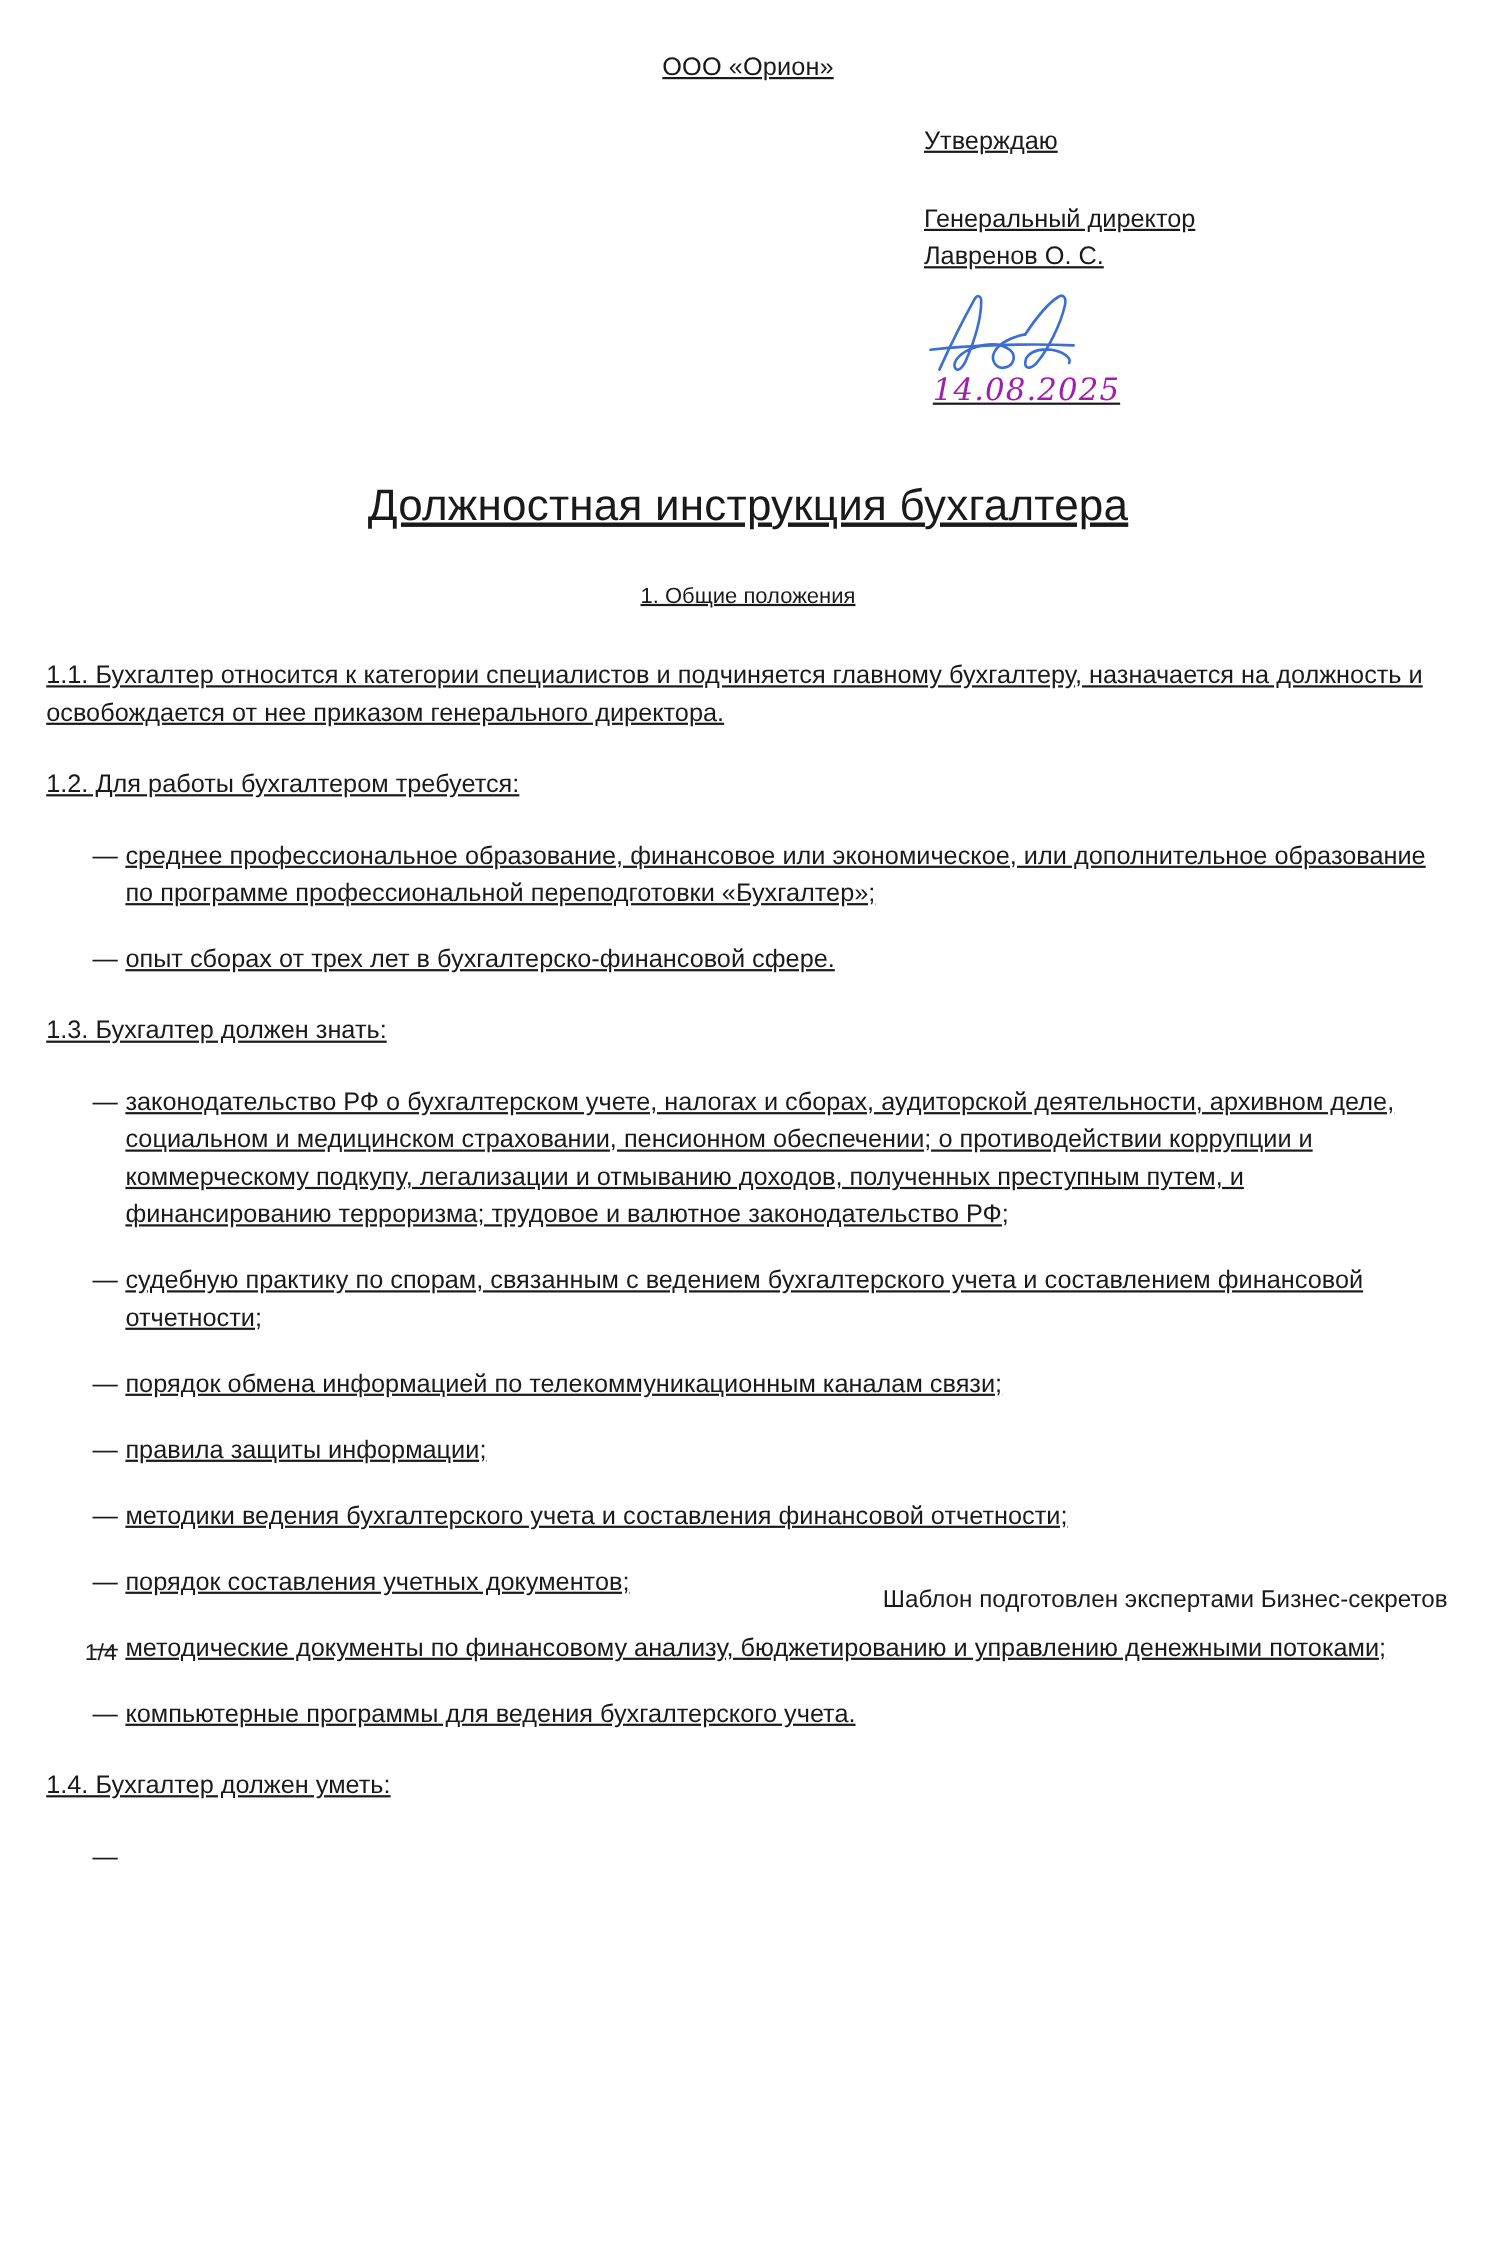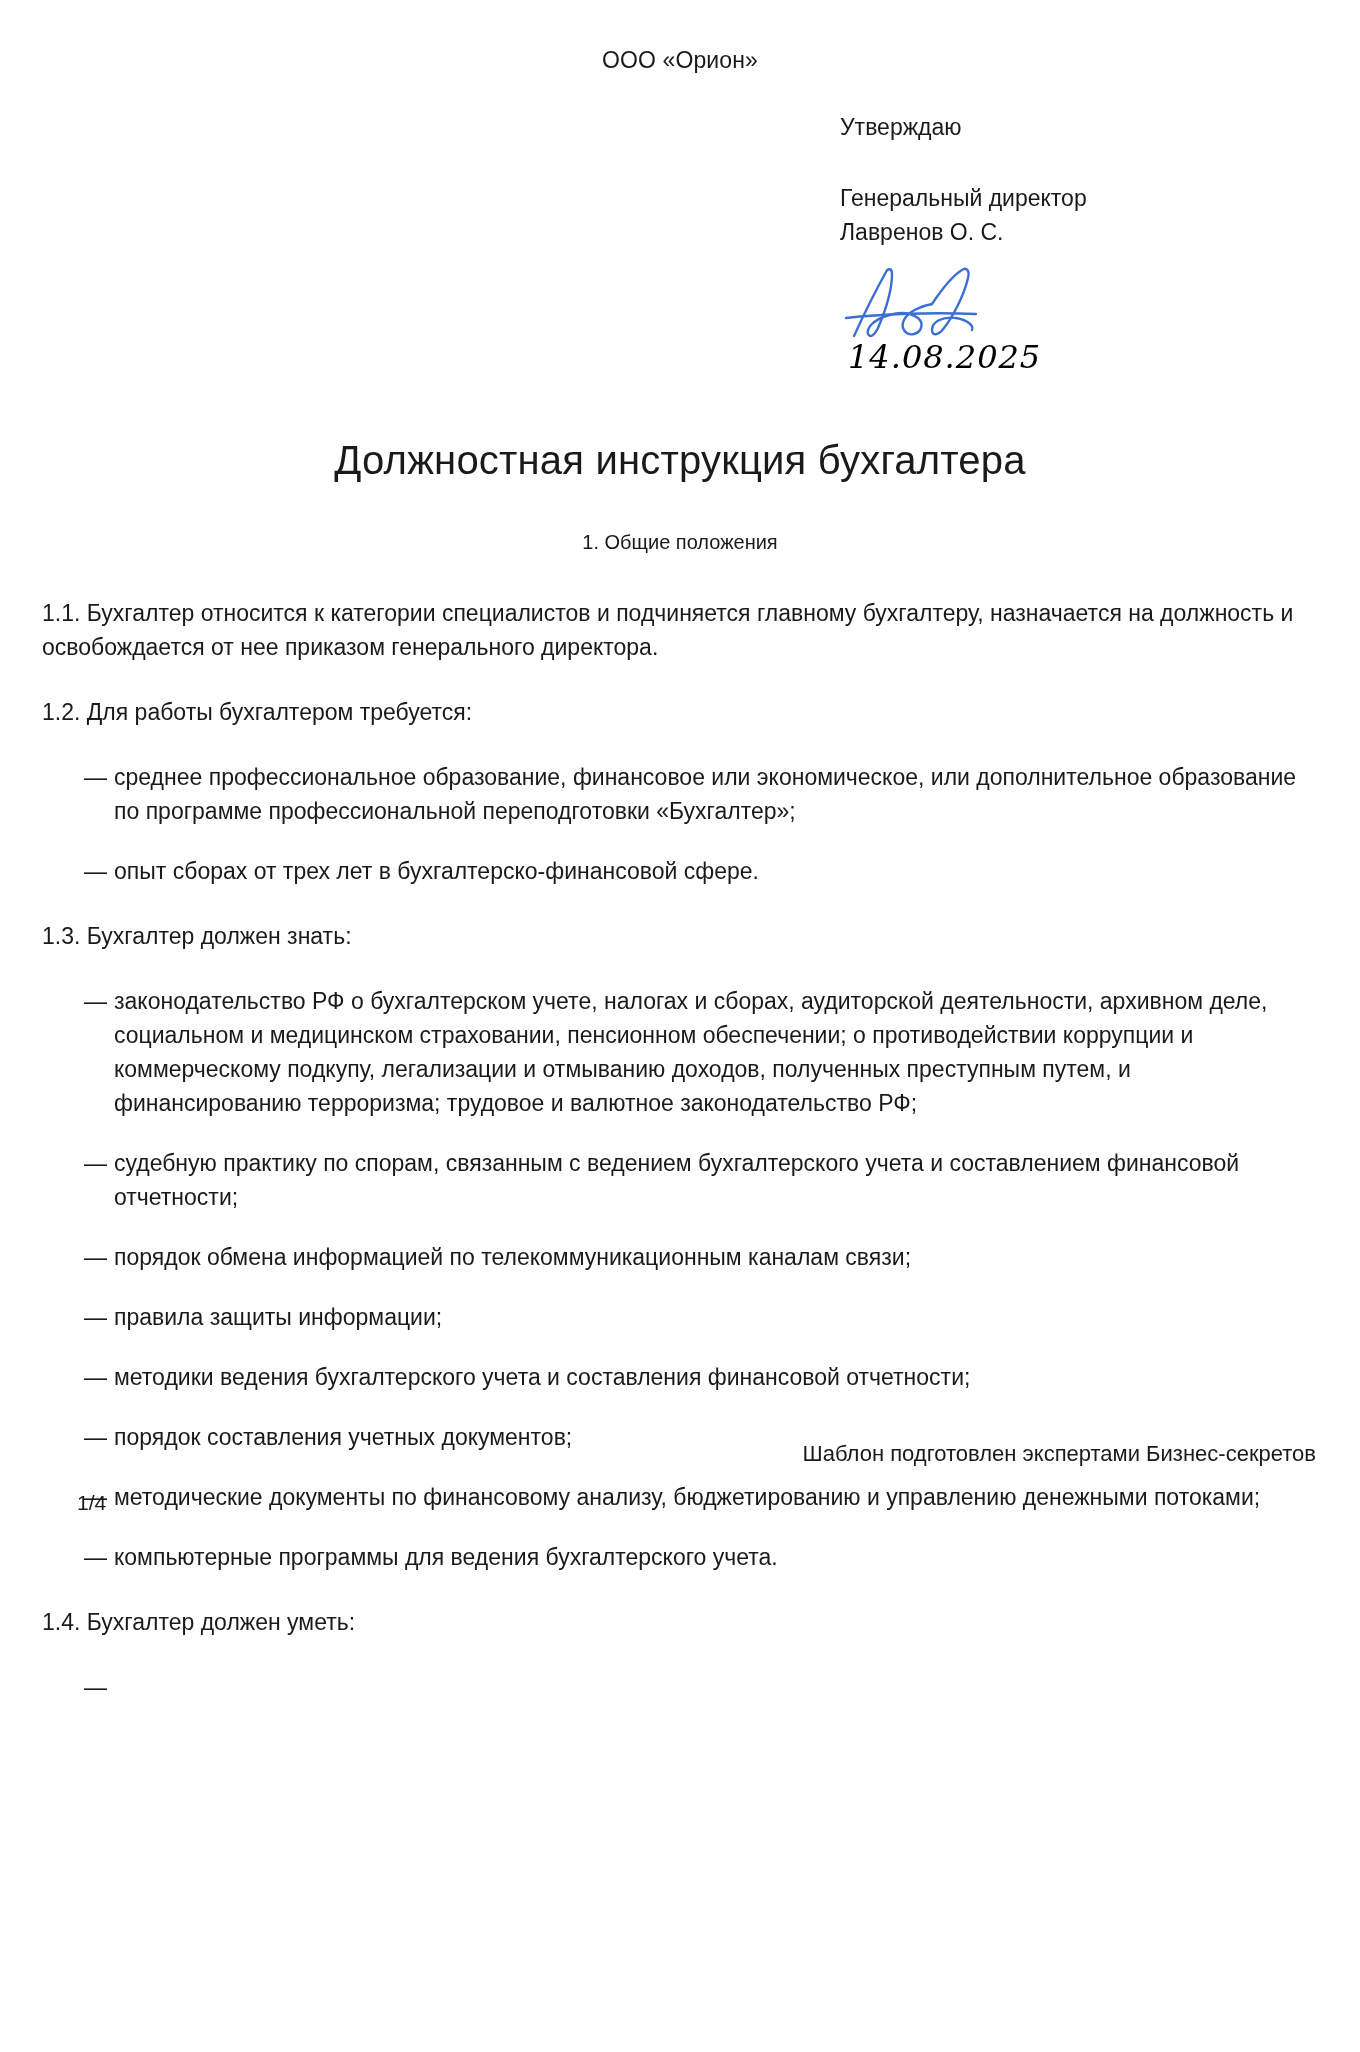--- a/index.html
+++ b/index.html
@@ -14,20 +14,21 @@
     font-family: "Liberation Sans", sans-serif;
     color: #1a1a1a;
     overflow: hidden;
   }
   .page {
     position: relative;
     width: 1360px;
     height: 1535px;
     box-sizing: border-box;
     padding: 0;
+    text-decoration: underline;
   }
   
   .org-line {
     text-align: center;
     font-size: 23px;
     line-height: 1.35;
     padding-top: 45px;
     letter-spacing: 0.1px;
   }
   .approval-block {
@@ -49,22 +50,22 @@
     padding-left: 840px;
     height: 118px;
     margin-top: 12px;
   }
   .signature-svg {
     display: block;
   }
   .sign-date {
     font-family: "DejaVu Serif", serif;
     font-style: italic;
-    font-size: 32px;
-    color: #000000;
+    font-size: 28px;
+    color: #a21caf;
     letter-spacing: 1px;
     margin-top: -6px;
     margin-left: 8px;
   }
   
   h1.doc-title {
     text-align: center;
     font-size: 40px;
     font-weight: normal;
     margin: 58px 0 0 0;

